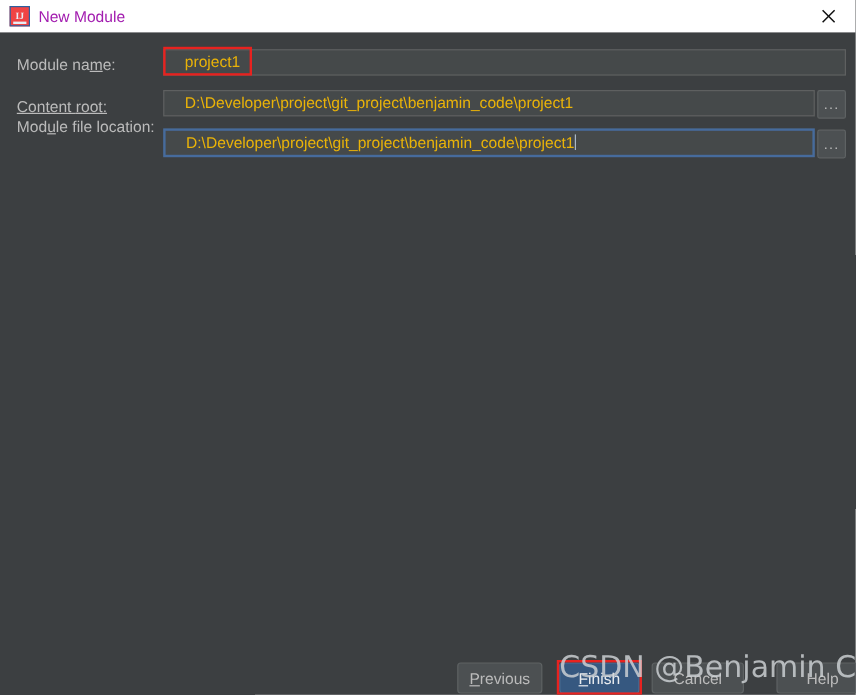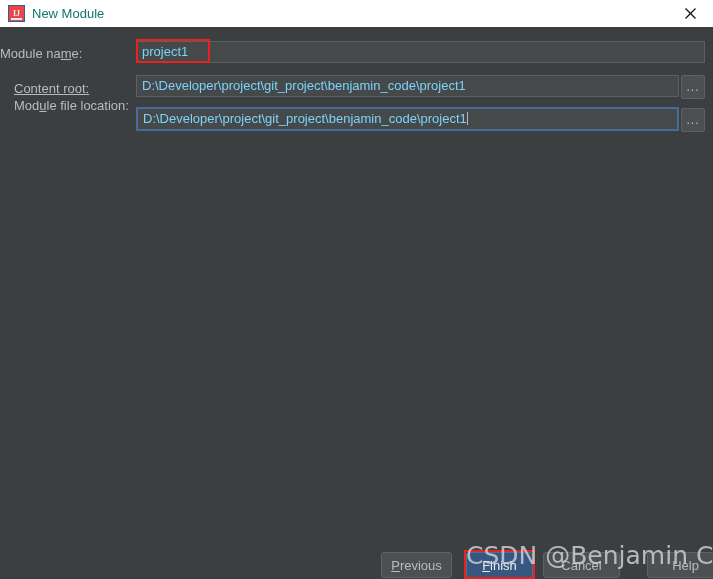--- a/index.html
+++ b/index.html
@@ -53,21 +53,21 @@
   #app-icon .ij-bar {
     position: absolute;
     left: 2px; bottom: 1px;
     width: 11px; height: 2px;
     background: #e8eef5;
   }
   #title-text {
     position: absolute;
     left: 32px; top: 5px;
     font-size: 13px;
-    color: #0f766e;
+    color: #a21caf;
     line-height: 17px;
     white-space: nowrap;
   }
   #close-btn {
     position: absolute;
     right: 0; top: 0;
     width: 45px; height: 27px;
     display: flex;
     align-items: center;
     justify-content: center;
@@ -83,24 +83,24 @@
     white-space: nowrap;
     line-height: 16px;
   }
   .form-label u { text-decoration: underline; }
 
   .text-field {
     position: absolute;
     box-sizing: border-box;
     background: #45494a;
     border: 1px solid #5e6060;
-    color: #7dd3fc;
+    color: #eab308;
     font-size: 13px;
     line-height: 20px;
-    padding: 0 5px;
+    padding: 0 17px;
     white-space: nowrap;
     overflow: hidden;
   }
   .text-field.focused {
     border: 2px solid #466b9c;
     background: #45494a;
   }
   .caret {
     display: inline-block;
     width: 1px;
@@ -183,21 +183,21 @@
     </div>
     <div id="title-text">New Module</div>
     <div id="close-btn">
       <svg width="13" height="13" viewBox="0 0 13 13" aria-hidden="true">
         <line x1="1.5" y1="1.5" x2="11.5" y2="11.5" stroke="#111111" stroke-width="1.2"></line>
         <line x1="11.5" y1="1.5" x2="1.5" y2="11.5" stroke="#111111" stroke-width="1.2"></line>
       </svg>
     </div>
   </div>
 
-  <div class="form-label" style="left:0; top:46px;">
+  <div class="form-label" style="left:14px; top:46px;">
     <span>Module na</span><u>m</u><span>e:</span>
   </div>
   <div class="text-field" style="left:136px; top:41px; width:569px; height:22px;">
     <span>project1</span>
   </div>
   <div class="annotation-box" style="left:136px; top:39px; width:74px; height:24px;"></div>
 
   <div class="form-label" style="left:14px; top:81px;text-decoration:underline;">
     <span>Content </span><u>r</u><span>oot:</span>
   </div>

